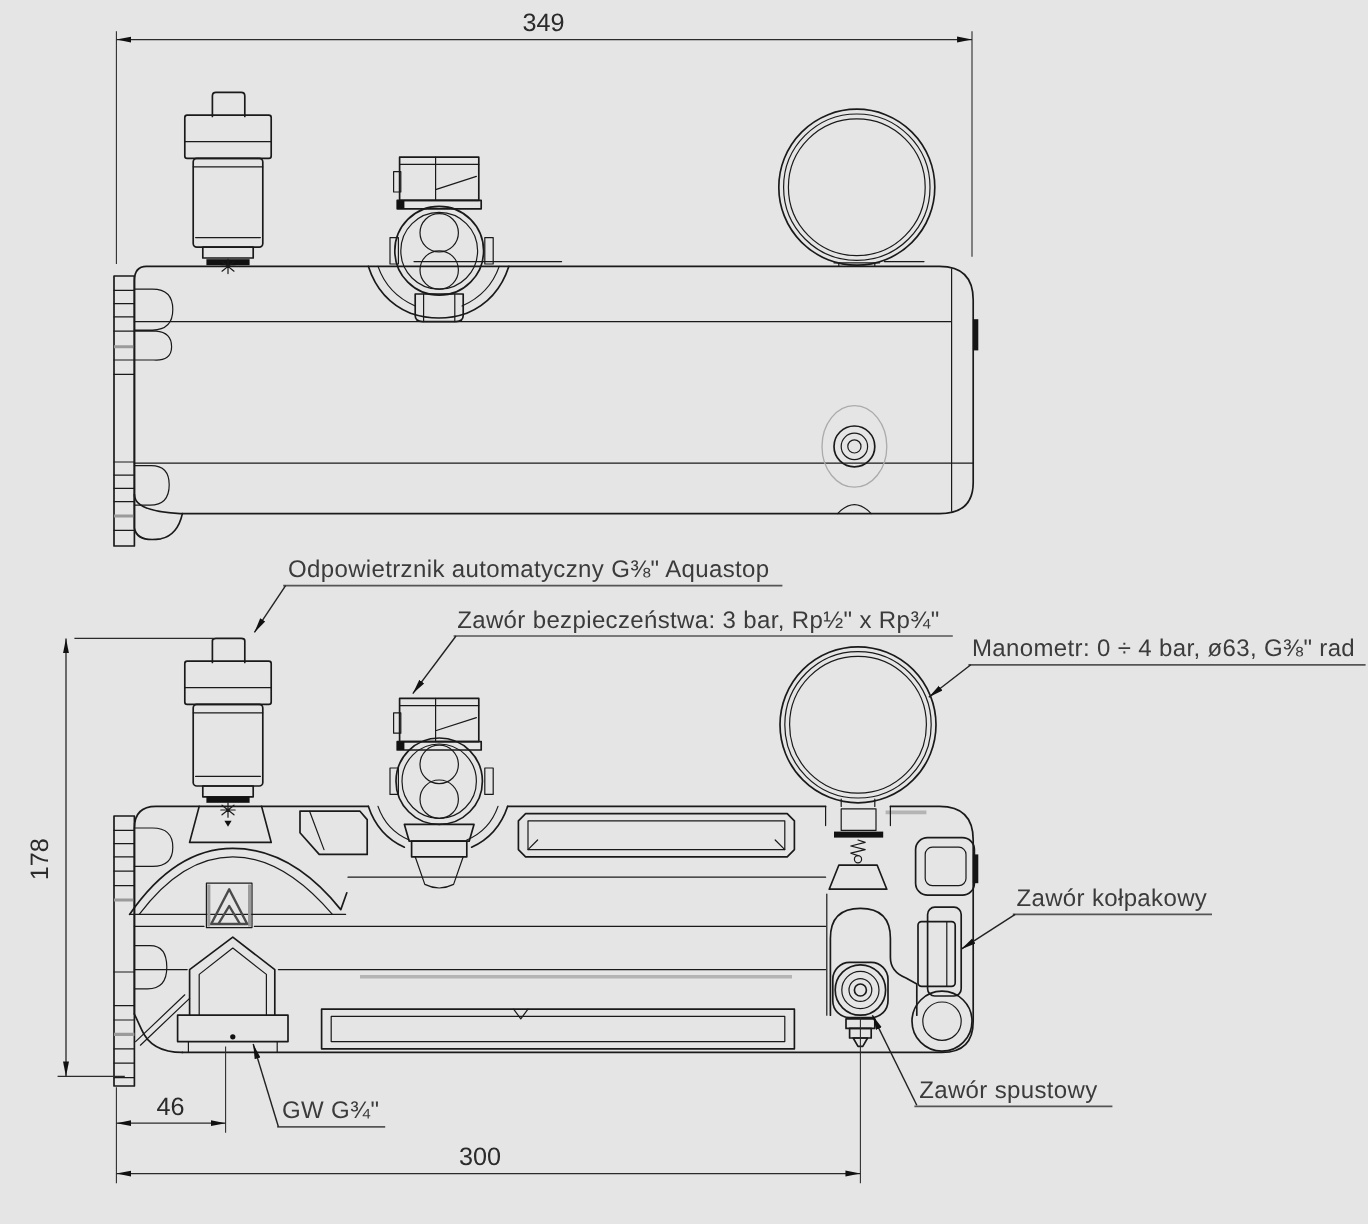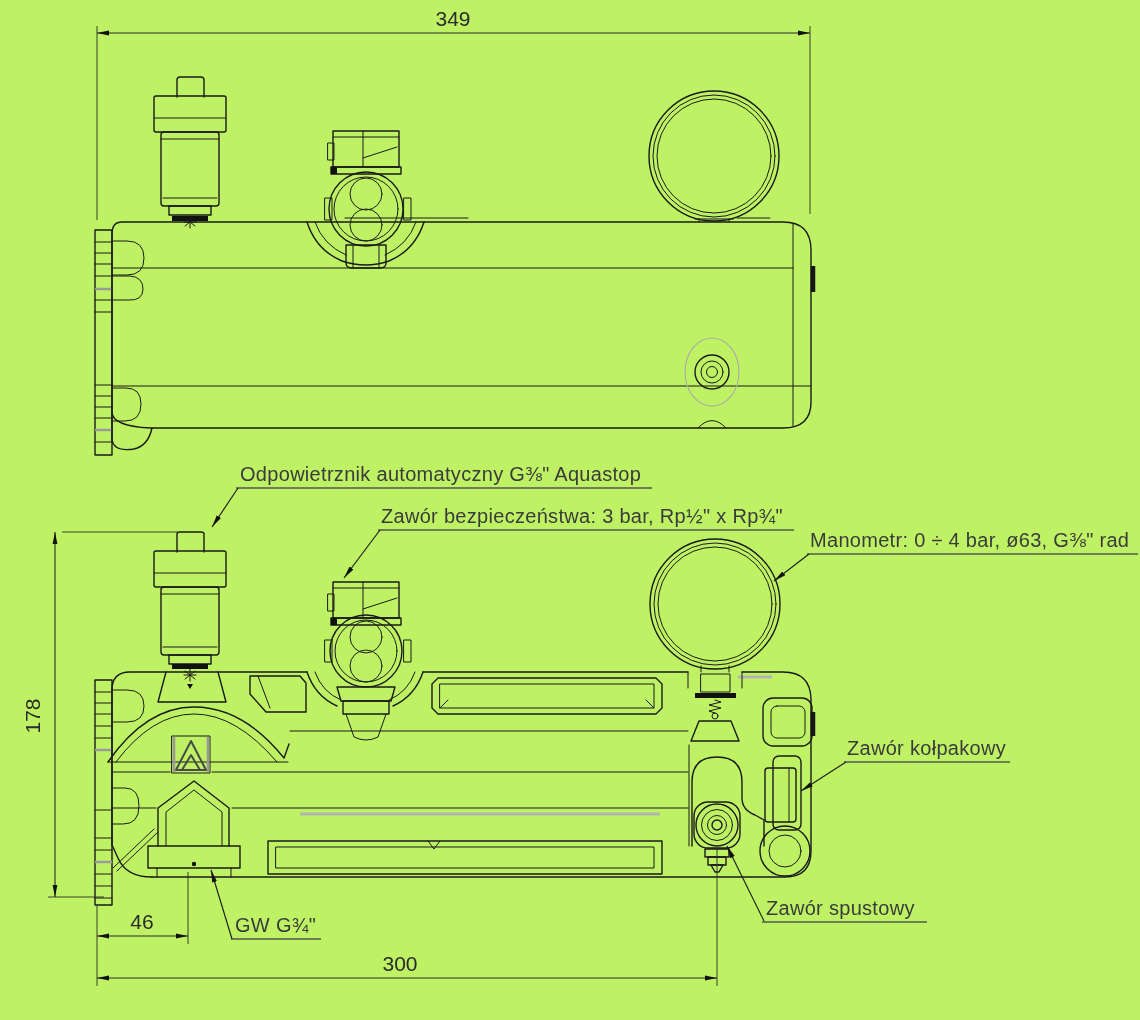--- a/index.html
+++ b/index.html
@@ -1,16 +1,16 @@
 <!DOCTYPE html>
 <html><head>
 <meta charset="utf-8">
 <style>
   html,body{margin:0;padding:0;background:#fff;}
-  .stage{width:1140px;height:1020px;position:relative;background:#bef264;overflow:hidden;}
+  .stage{width:1140px;height:1020px;position:relative;background:#e5e5e5;overflow:hidden;}
   svg{display:block;}
   .ln{fill:none;stroke:#1a1a1a;stroke-width:1.4;stroke-linecap:round;stroke-linejoin:round;}
   .th{stroke-width:1;}
   .drk{fill:#111;stroke:none;}
   .gry{stroke:#9a9a9a;stroke-width:2.6;fill:none;}
   .gry2{stroke:#b4b4b4;stroke-width:3;fill:none;}
   .gryThin{stroke:#ababab;stroke-width:1.1;fill:none;}
   .lgo{fill:none;stroke:#4a4a4a;stroke-width:2;stroke-linejoin:round;}
   .callout{font-family:"Liberation Sans",sans-serif;font-size:20px;fill:#3b3b3b;letter-spacing:.3px;}
   .dim{font-family:"Liberation Sans",sans-serif;font-size:21px;fill:#2b2b2b;}

